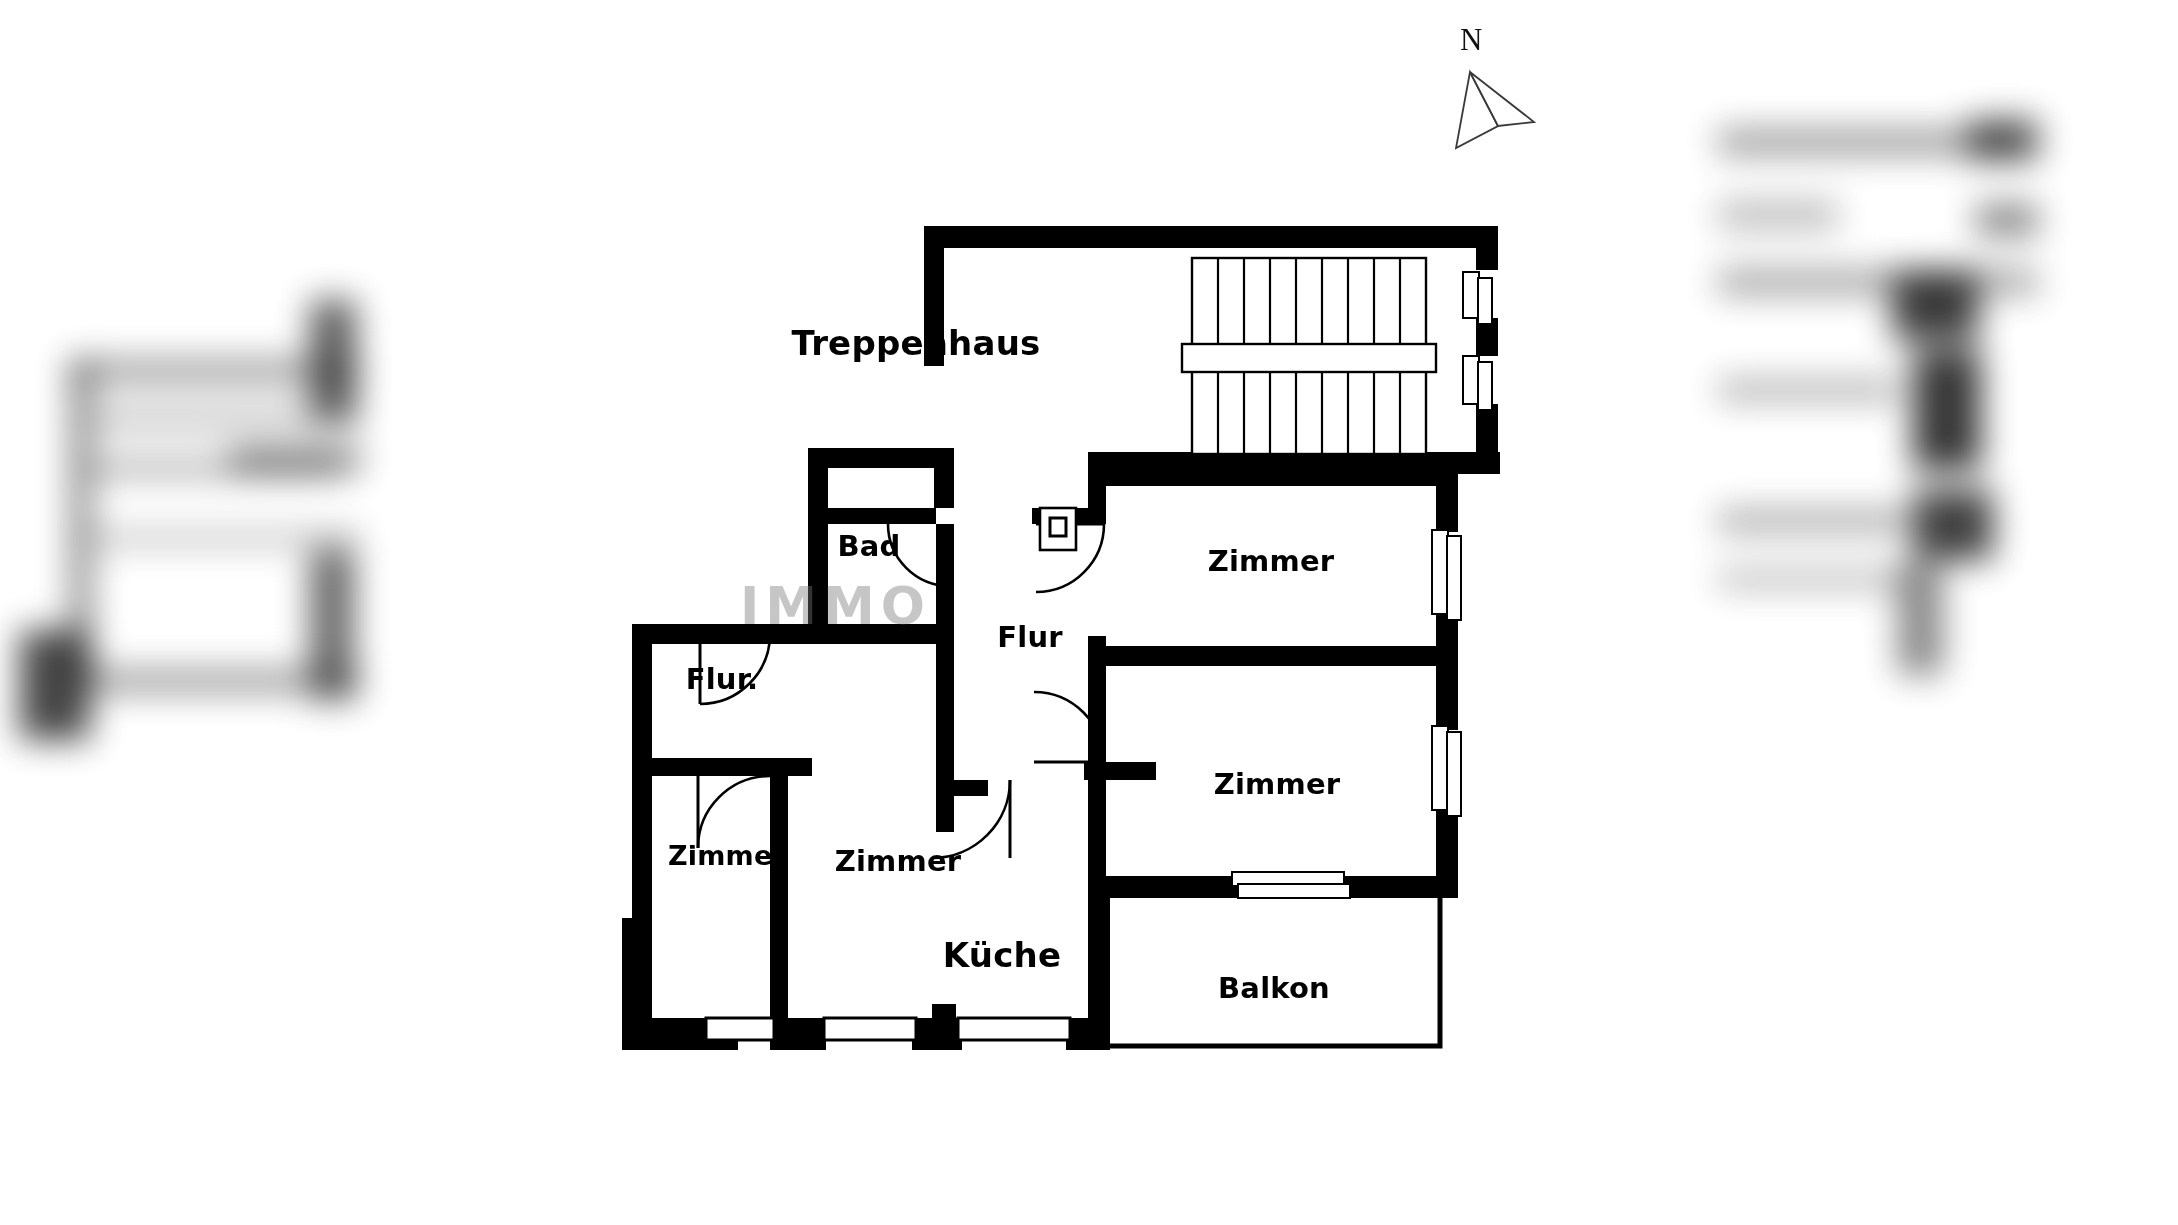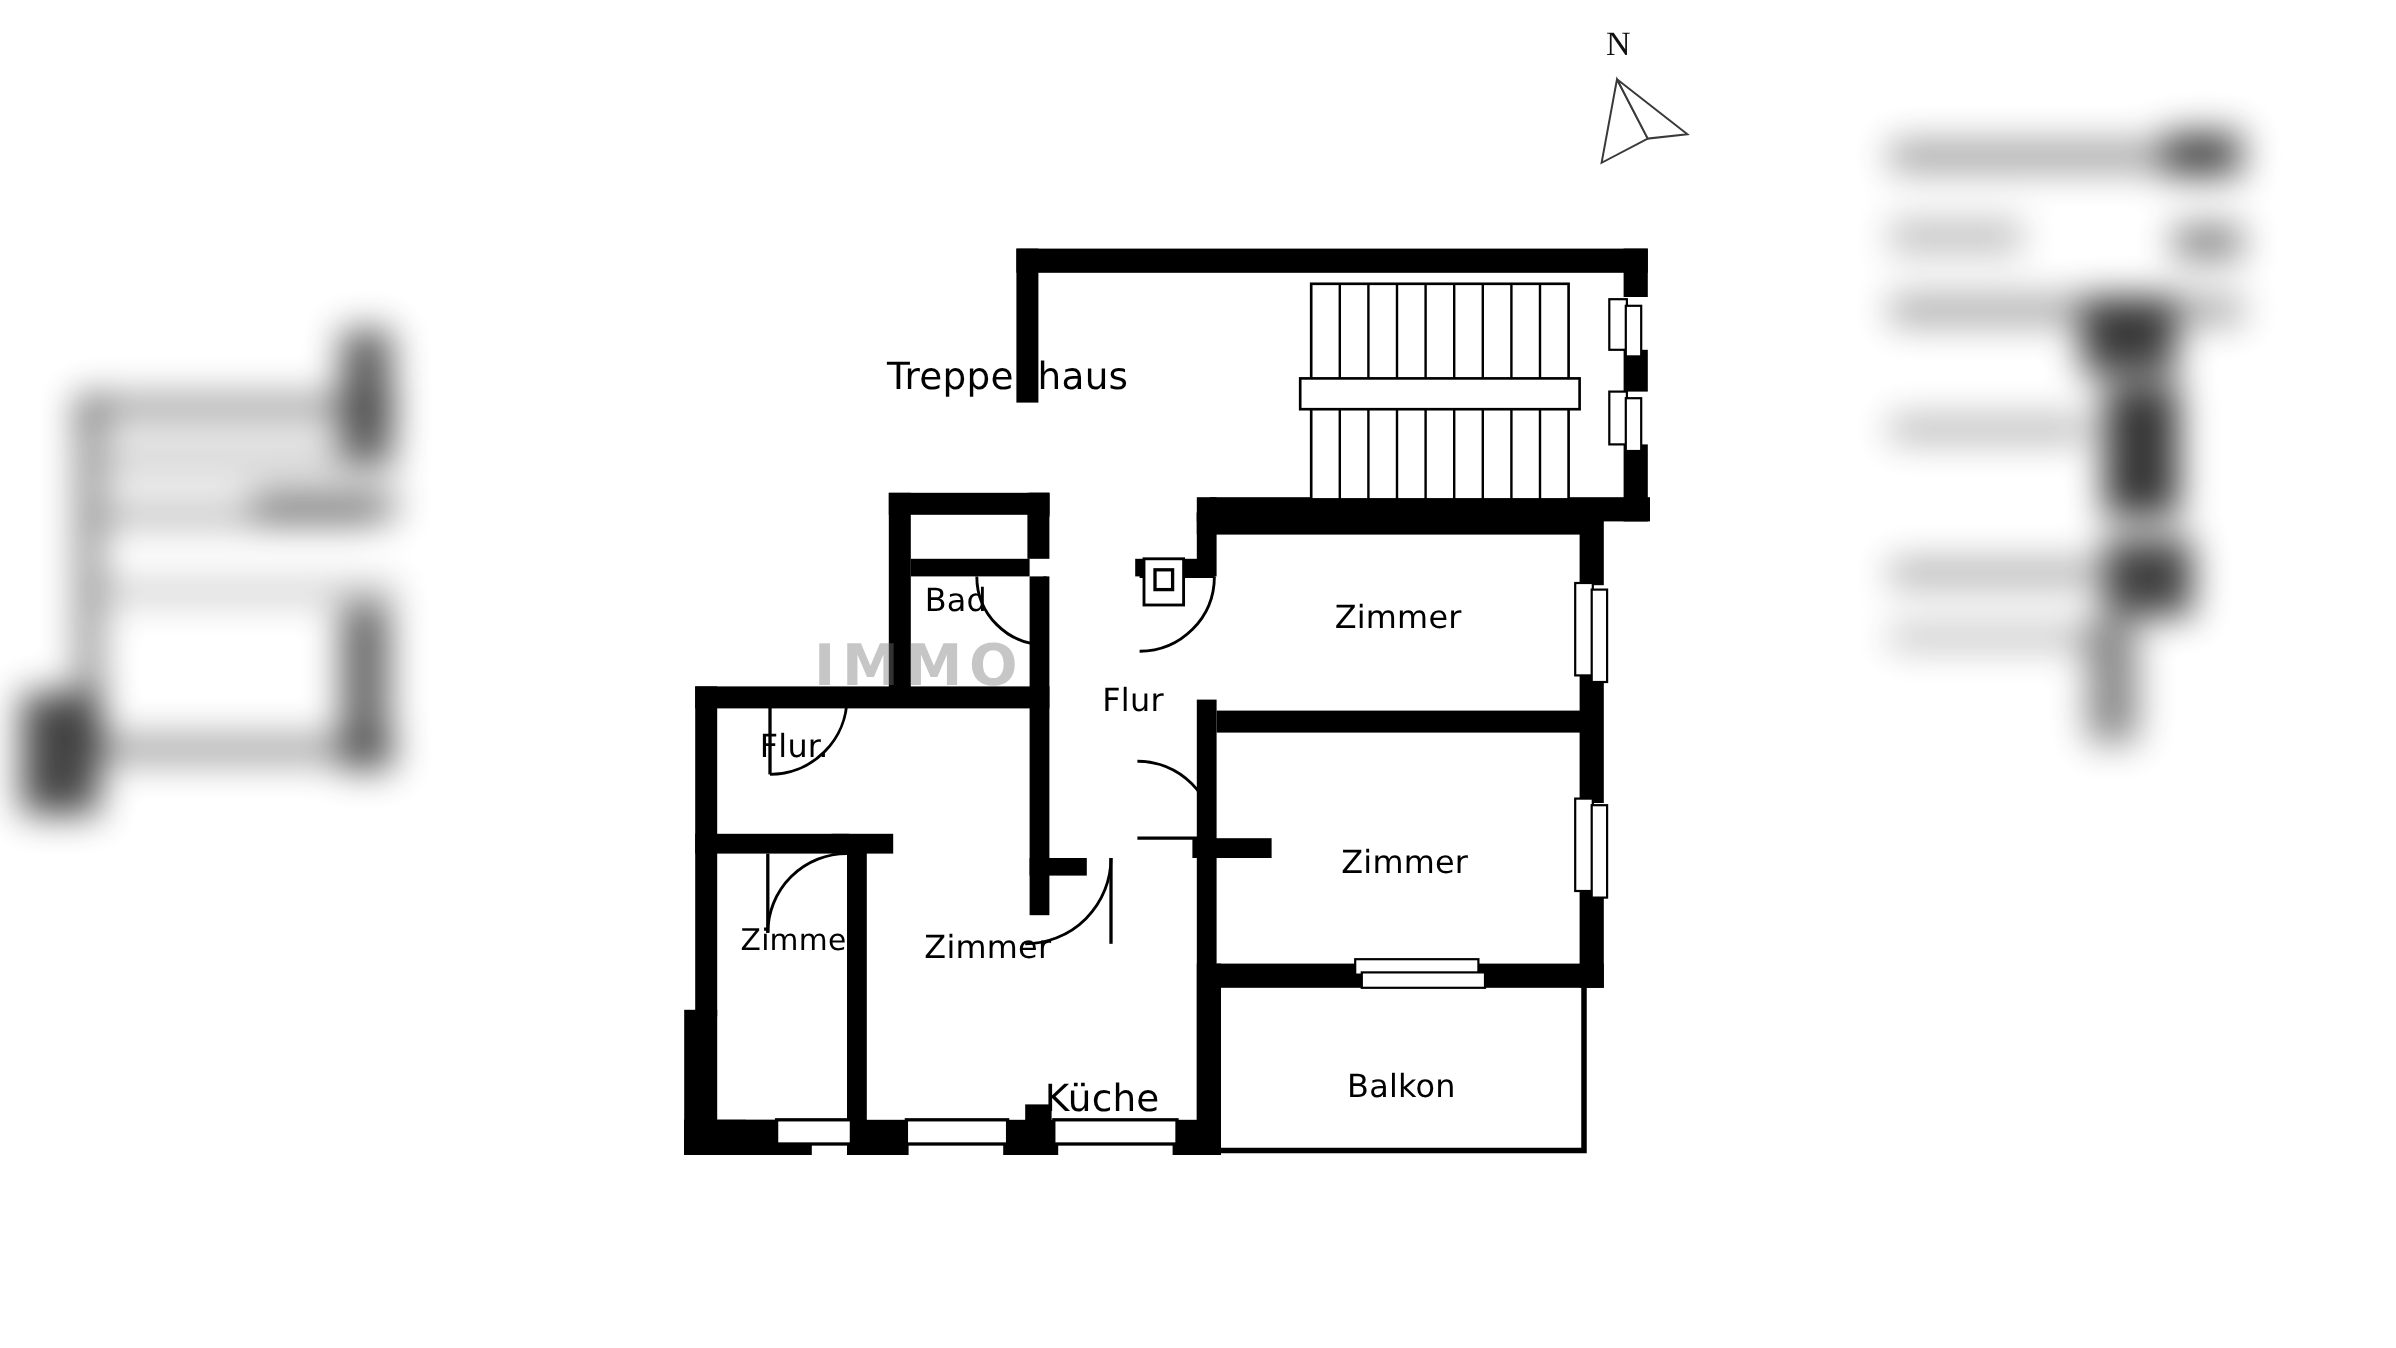--- a/index.html
+++ b/index.html
@@ -21,21 +21,21 @@
   #plan{position:absolute;left:0;top:0;width:2178px;height:1225px;}
   #plan svg{display:block;}
 
   
   .rlabel{
     position:absolute;
     color:#000;
     white-space:nowrap;
     line-height:1;
     font-family:"DejaVu Sans", sans-serif;
-    font-weight:400;
+    font-weight:700;
     transform:translate(-50%,-50%);
     letter-spacing:.2px;
     text-align:center;
   }
   .rlabel.sz-lg{font-size:34px;}
   .rlabel.sz-md{font-size:29px;}
   .rlabel.sz-sm{font-size:27px;}
 
   
   #compass{position:absolute;left:1448px;top:22px;width:110px;height:130px;}
@@ -281,21 +281,21 @@
 
   <div id="labels">
       <div class="rlabel sz-lg" style="left: 916px; top: 343px;">Treppenhaus</div>
       <div class="rlabel sz-md" style="left: 869px; top: 546px;">Bad</div>
       <div class="rlabel sz-md" style="left: 1030px; top: 637px;">Flur</div>
       <div class="rlabel sz-md" style="left: 722px; top: 679px;">Flur.</div>
       <div class="rlabel sz-md" style="left: 1271px; top: 561px;">Zimmer</div>
       <div class="rlabel sz-md" style="left: 1277px; top: 784px;">Zimmer</div>
       <div class="rlabel sz-sm" style="left: 727px; top: 855px;">Zimmer</div>
       <div class="rlabel sz-md" style="left: 898px; top: 861px;">Zimmer</div>
-      <div class="rlabel sz-lg" style="left: 1002px; top: 955px; margin-top: 44px;">Küche</div>
+      <div class="rlabel sz-lg" style="left: 1002px; top: 955px;">Küche</div>
       <div class="rlabel sz-md" style="left: 1274px; top: 988px;">Balkon</div>
     </div>
 
   <div id="compass">
     <span class="n">N</span>
     <svg width="110" height="90" viewBox="0 0 110 90" xmlns="http://www.w3.org/2000/svg">
       <polygon points="22,8 8,84 50,62" fill="#fff" stroke="#3a3a3a" stroke-width="1.8"></polygon>
       <polygon points="22,8 86,58 50,62" fill="#fff" stroke="#3a3a3a" stroke-width="1.8"></polygon>
     </svg>
   </div>

